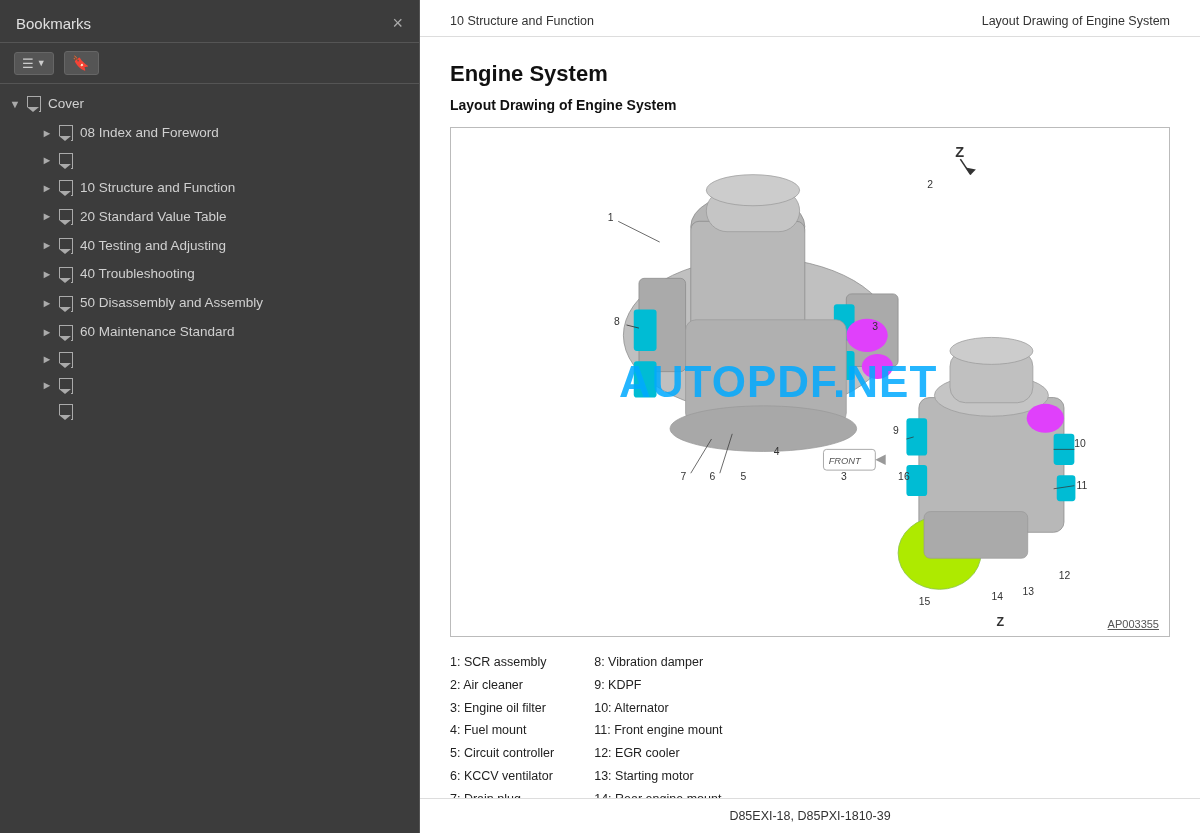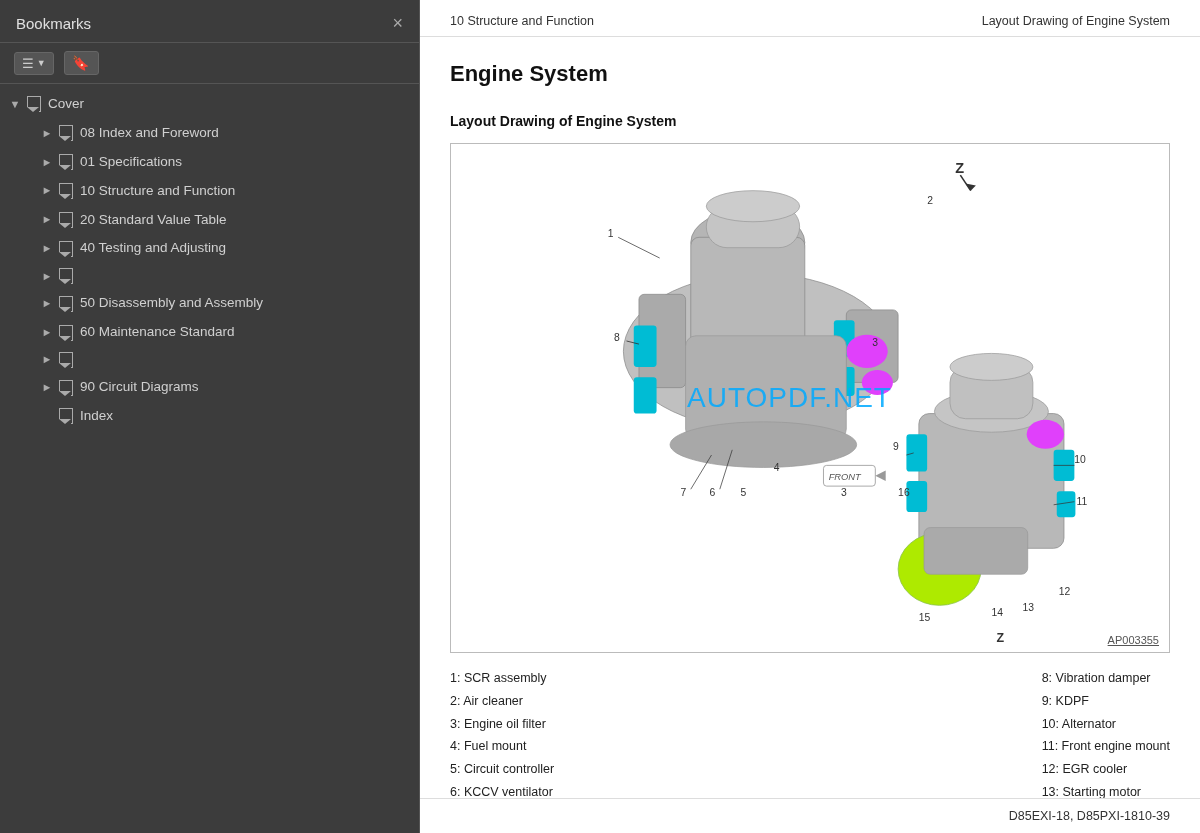--- a/index.html
+++ b/index.html
@@ -210,21 +210,21 @@
     }
     #page-body::-webkit-scrollbar-thumb {
       background: #ccc;
       border-radius: 4px;
     }
 
     #page-main-title {
       font-size: 22px;
       font-weight: bold;
       color: #111;
-      margin-bottom: 26px;
+      margin-bottom: 10px;
     }
 
     #page-sub-title {
       font-size: 14px;
       font-weight: bold;
       color: #111;
       margin-bottom: 14px;
     }
 
     #diagram-container {
@@ -244,22 +244,22 @@
       width: 100%;
       height: 100%;
     }
 
     
     #watermark {
       position: absolute;
       top: 50%;
       left: 50%;
       transform: translate(-60%, -50%);
-      font-size: 28px;
-      font-weight: normal;
+      font-size: 44px;
+      font-weight: bold;
       color: #00aaff;
       opacity: 0.85;
       pointer-events: none;
       z-index: 10;
       letter-spacing: 1px;
     }
 
     #diagram-ref {
       position: absolute;
       bottom: 6px;
@@ -269,36 +269,35 @@
       text-decoration: underline;
     }
 
     
     #legend-section {
       display: flex;
       gap: 40px;
       margin-top: 16px;
       font-size: 12.5px;
       color: #222;
-      justify-content: space-between;
     }
 
     .legend-col {
       display: flex;
       flex-direction: column;
       gap: 4px;
     }
 
     .legend-item {
       line-height: 1.5;
     }
 
     #page-footer {
       display: flex;
-      justify-content: flex-end;
+      justify-content: center;
       align-items: center;
       padding: 10px 30px;
       background: white;
       border-top: 1px solid #ddd;
       font-size: 12.5px;
       color: #333;
     }
   </style>
 </head>
 <body>
@@ -335,21 +334,20 @@
           <span class="ribbon-icon"></span>
         </span>
       <span class="bm-label">08 Index and Foreword</span>
     </div>
 
     <div class="bm-item bm-child">
       <span class="bm-toggle">►</span>
       <span class="bm-icon">
           <span class="ribbon-icon"></span>
         </span>
-      <span class="bm-label">01 Specifications</span>
     </div>
 
     <div class="bm-item bm-child">
       <span class="bm-toggle">►</span>
       <span class="bm-icon">
           <span class="ribbon-icon"></span>
         </span>
       <span class="bm-label">10 Structure and Function</span>
     </div>
 
@@ -367,20 +365,21 @@
           <span class="ribbon-icon"></span>
         </span>
       <span class="bm-label">40 Testing and Adjusting</span>
     </div>
 
     <div class="bm-item bm-child">
       <span class="bm-toggle">►</span>
       <span class="bm-icon">
           <span class="ribbon-icon"></span>
         </span>
+      <span class="bm-label">40 Troubleshooting</span>
     </div>
 
     <div class="bm-item bm-child">
       <span class="bm-toggle">►</span>
       <span class="bm-icon">
           <span class="ribbon-icon"></span>
         </span>
       <span class="bm-label">50 Disassembly and Assembly</span>
     </div>
 
@@ -397,29 +396,27 @@
       <span class="bm-icon">
           <span class="ribbon-icon"></span>
         </span>
     </div>
 
     <div class="bm-item bm-child">
       <span class="bm-toggle">►</span>
       <span class="bm-icon">
           <span class="ribbon-icon"></span>
         </span>
-      <span class="bm-label">90 Circuit Diagrams</span>
     </div>
 
     <div class="bm-item bm-child">
       <span class="bm-toggle" style="opacity:0;"></span>
       <span class="bm-icon">
           <span class="ribbon-icon"></span>
         </span>
-      <span class="bm-label">Index</span>
     </div>
   </div>
 </div>
 
 <div id="main-content">
   <div id="page-header">
     <span id="page-breadcrumb-left">10 Structure and Function</span>
     <span id="page-breadcrumb-right">Layout Drawing of Engine System</span>
   </div>
 

